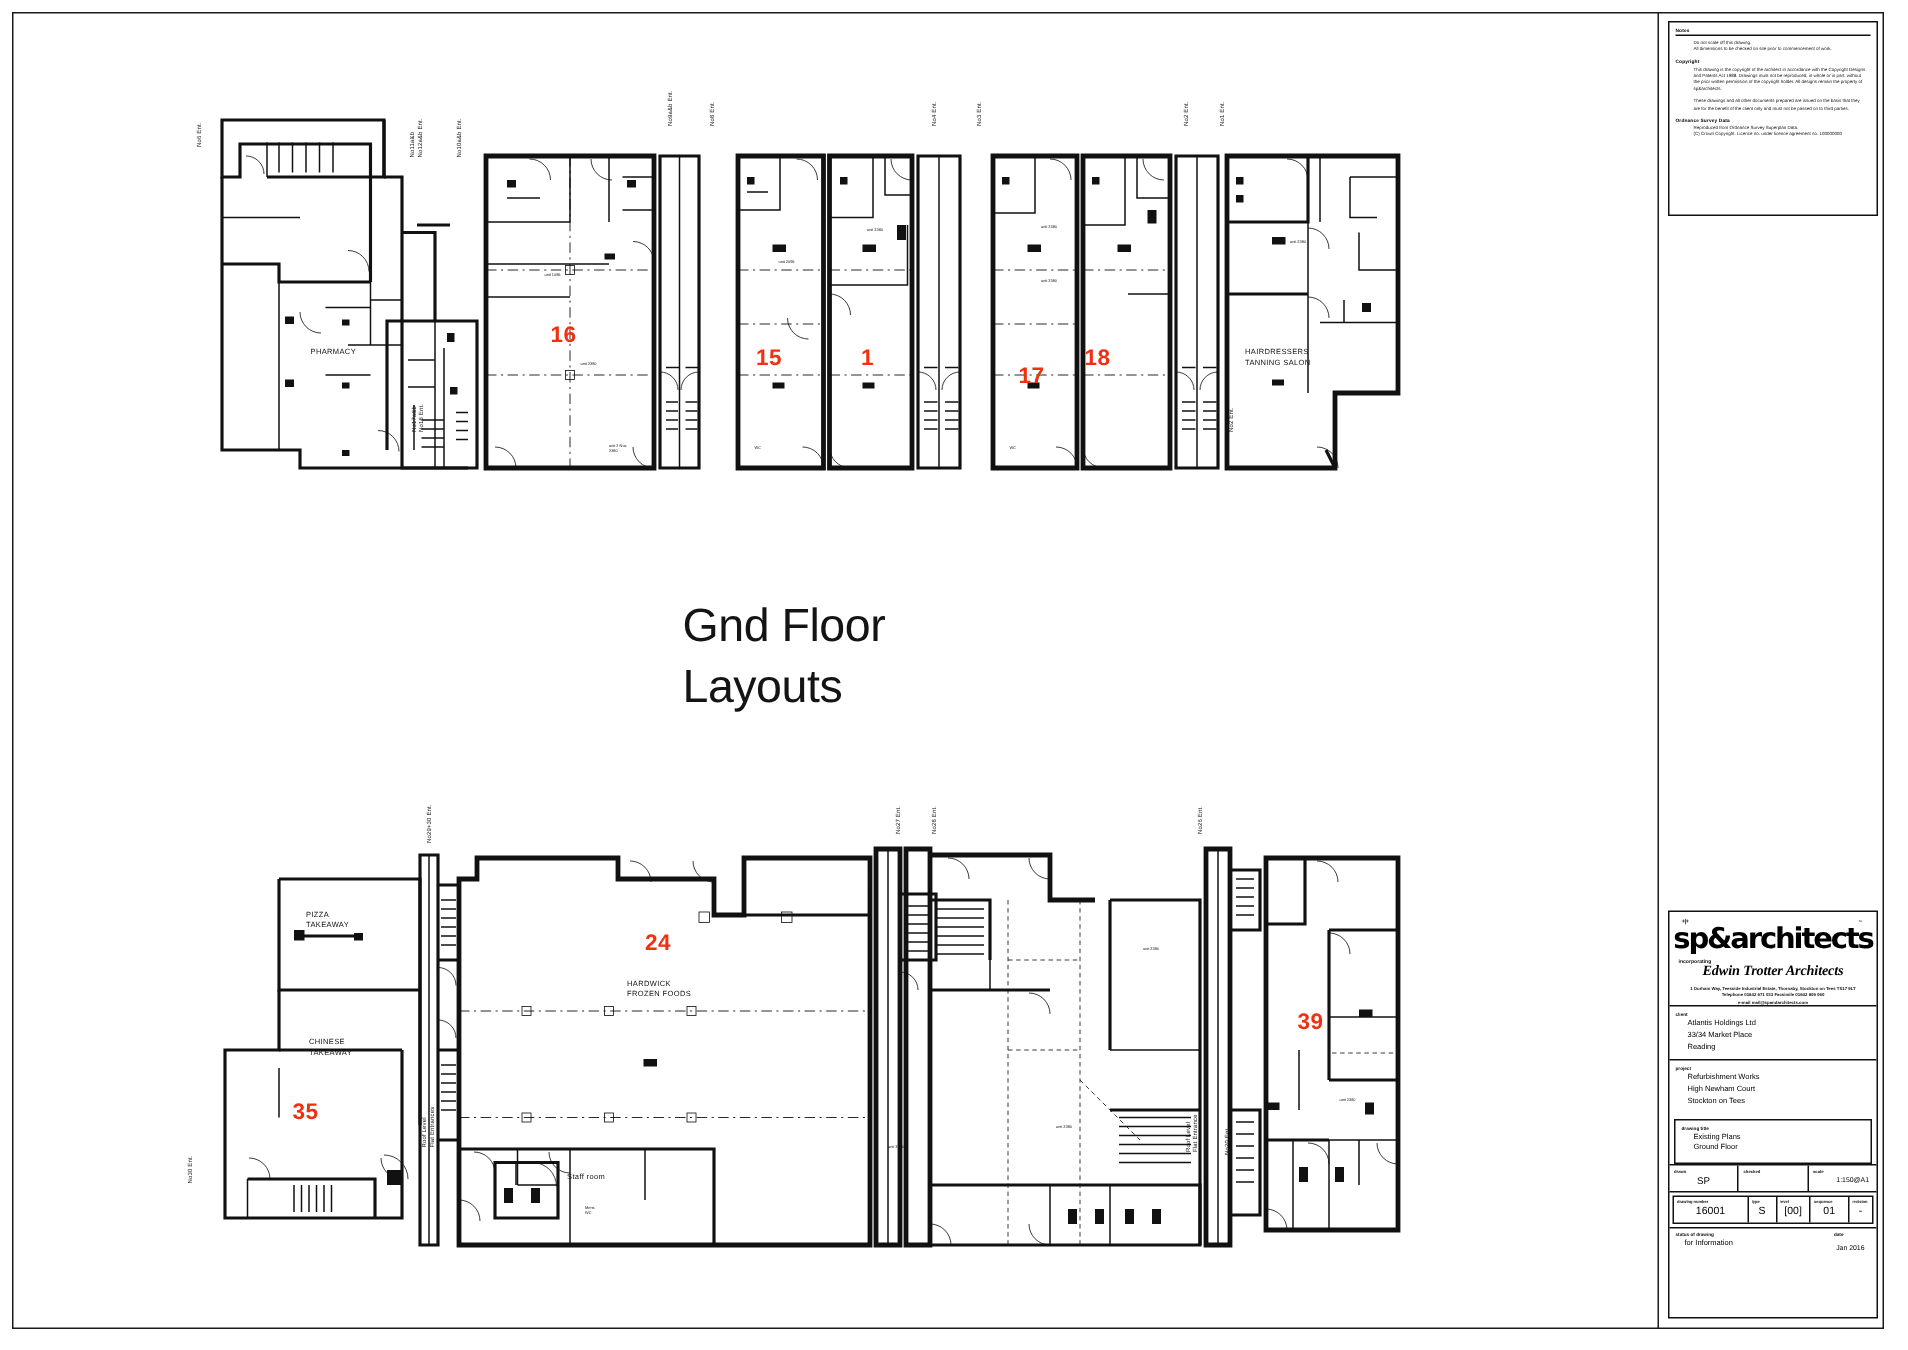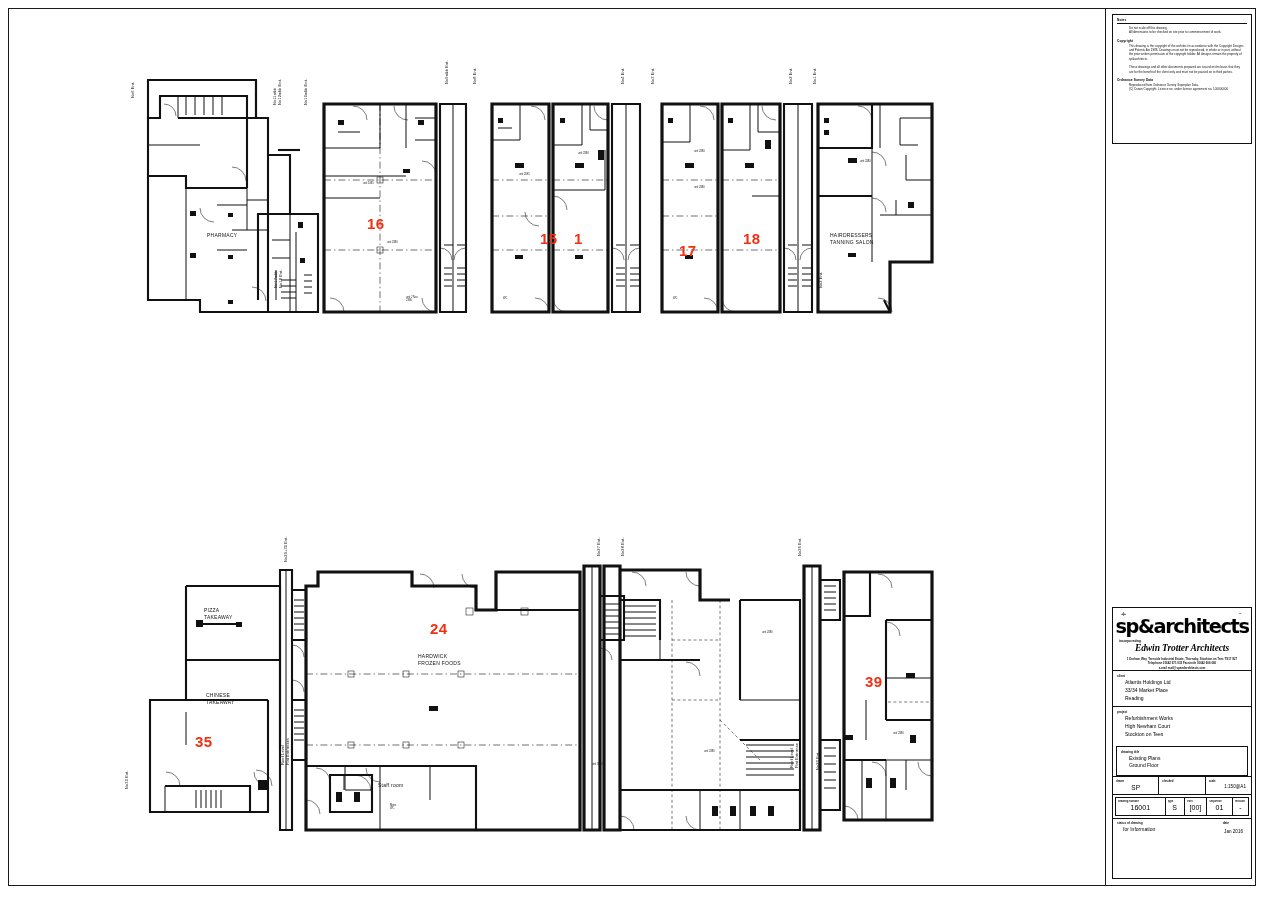--- a/index.html
+++ b/index.html
@@ -452,27 +452,28 @@
       <rect class="fillblk" x="910" y="735" width="6" height="8"></rect>
       <path class="wthin" d="M878,574 A14,14 0 0 1 892,588"></path>
       <path class="wthin" d="M886,622 A14,14 0 0 1 900,636"></path>
       <path class="wthin" d="M872,762 A14,14 0 0 1 886,776"></path>
       <path class="wthin" d="M918,762 A14,14 0 0 0 932,776"></path>
       <path class="wthin" d="M844,806 A14,14 0 0 1 858,820"></path>
       <path class="w w1" d="M866,700 L866,740"></path>
     </g>
   </svg>
 
+  <div class="sheet-title"><span>Gnd Floor</span><br><span>Layouts</span></div>
 
   <div id="labels">
       <div class="unit-no" style="left: 367px; top: 215px;">16</div>
-      <div class="unit-no" style="left: 540px; top: 230px;">15</div>
+      <div class="unit-no" style="left: 504px; top: 230px;">15</div>
       <div class="unit-no" style="left: 574px; top: 230px;">1</div>
       <div class="unit-no" style="left: 679px; top: 242px;">17</div>
-      <div class="unit-no" style="left: 743px; top: 230px; text-align: center;">18</div>
+      <div class="unit-no" style="left: 723px; top: 230px; text-align: center;">18</div>
       <div class="room-lbl" style="left: 207px; top: 232px;">PHARMACY</div>
       <div class="room-lbl" style="left: 830px; top: 232px; white-space: pre;">HAIRDRESSERS
 TANNING SALON</div>
       <div class="ent-lbl" style="left: 130px; top: 98px; transform: rotate(-90deg);">No6 Ent.</div>
       <div class="ent-lbl" style="left: 272px; top: 105px; transform: rotate(-90deg); white-space: pre;">No11a&amp;b
 No12a&amp;b Ent.</div>
       <div class="ent-lbl" style="left: 303px; top: 105px; transform: rotate(-90deg);">No10a&amp;b Ent.</div>
       <div class="ent-lbl" style="left: 444px; top: 84px; transform: rotate(-90deg);">No9a&amp;b Ent.</div>
       <div class="ent-lbl" style="left: 472px; top: 84px; transform: rotate(-90deg);">No8 Ent.</div>
       <div class="ent-lbl" style="left: 620px; top: 84px; transform: rotate(-90deg);">No4 Ent.</div>

